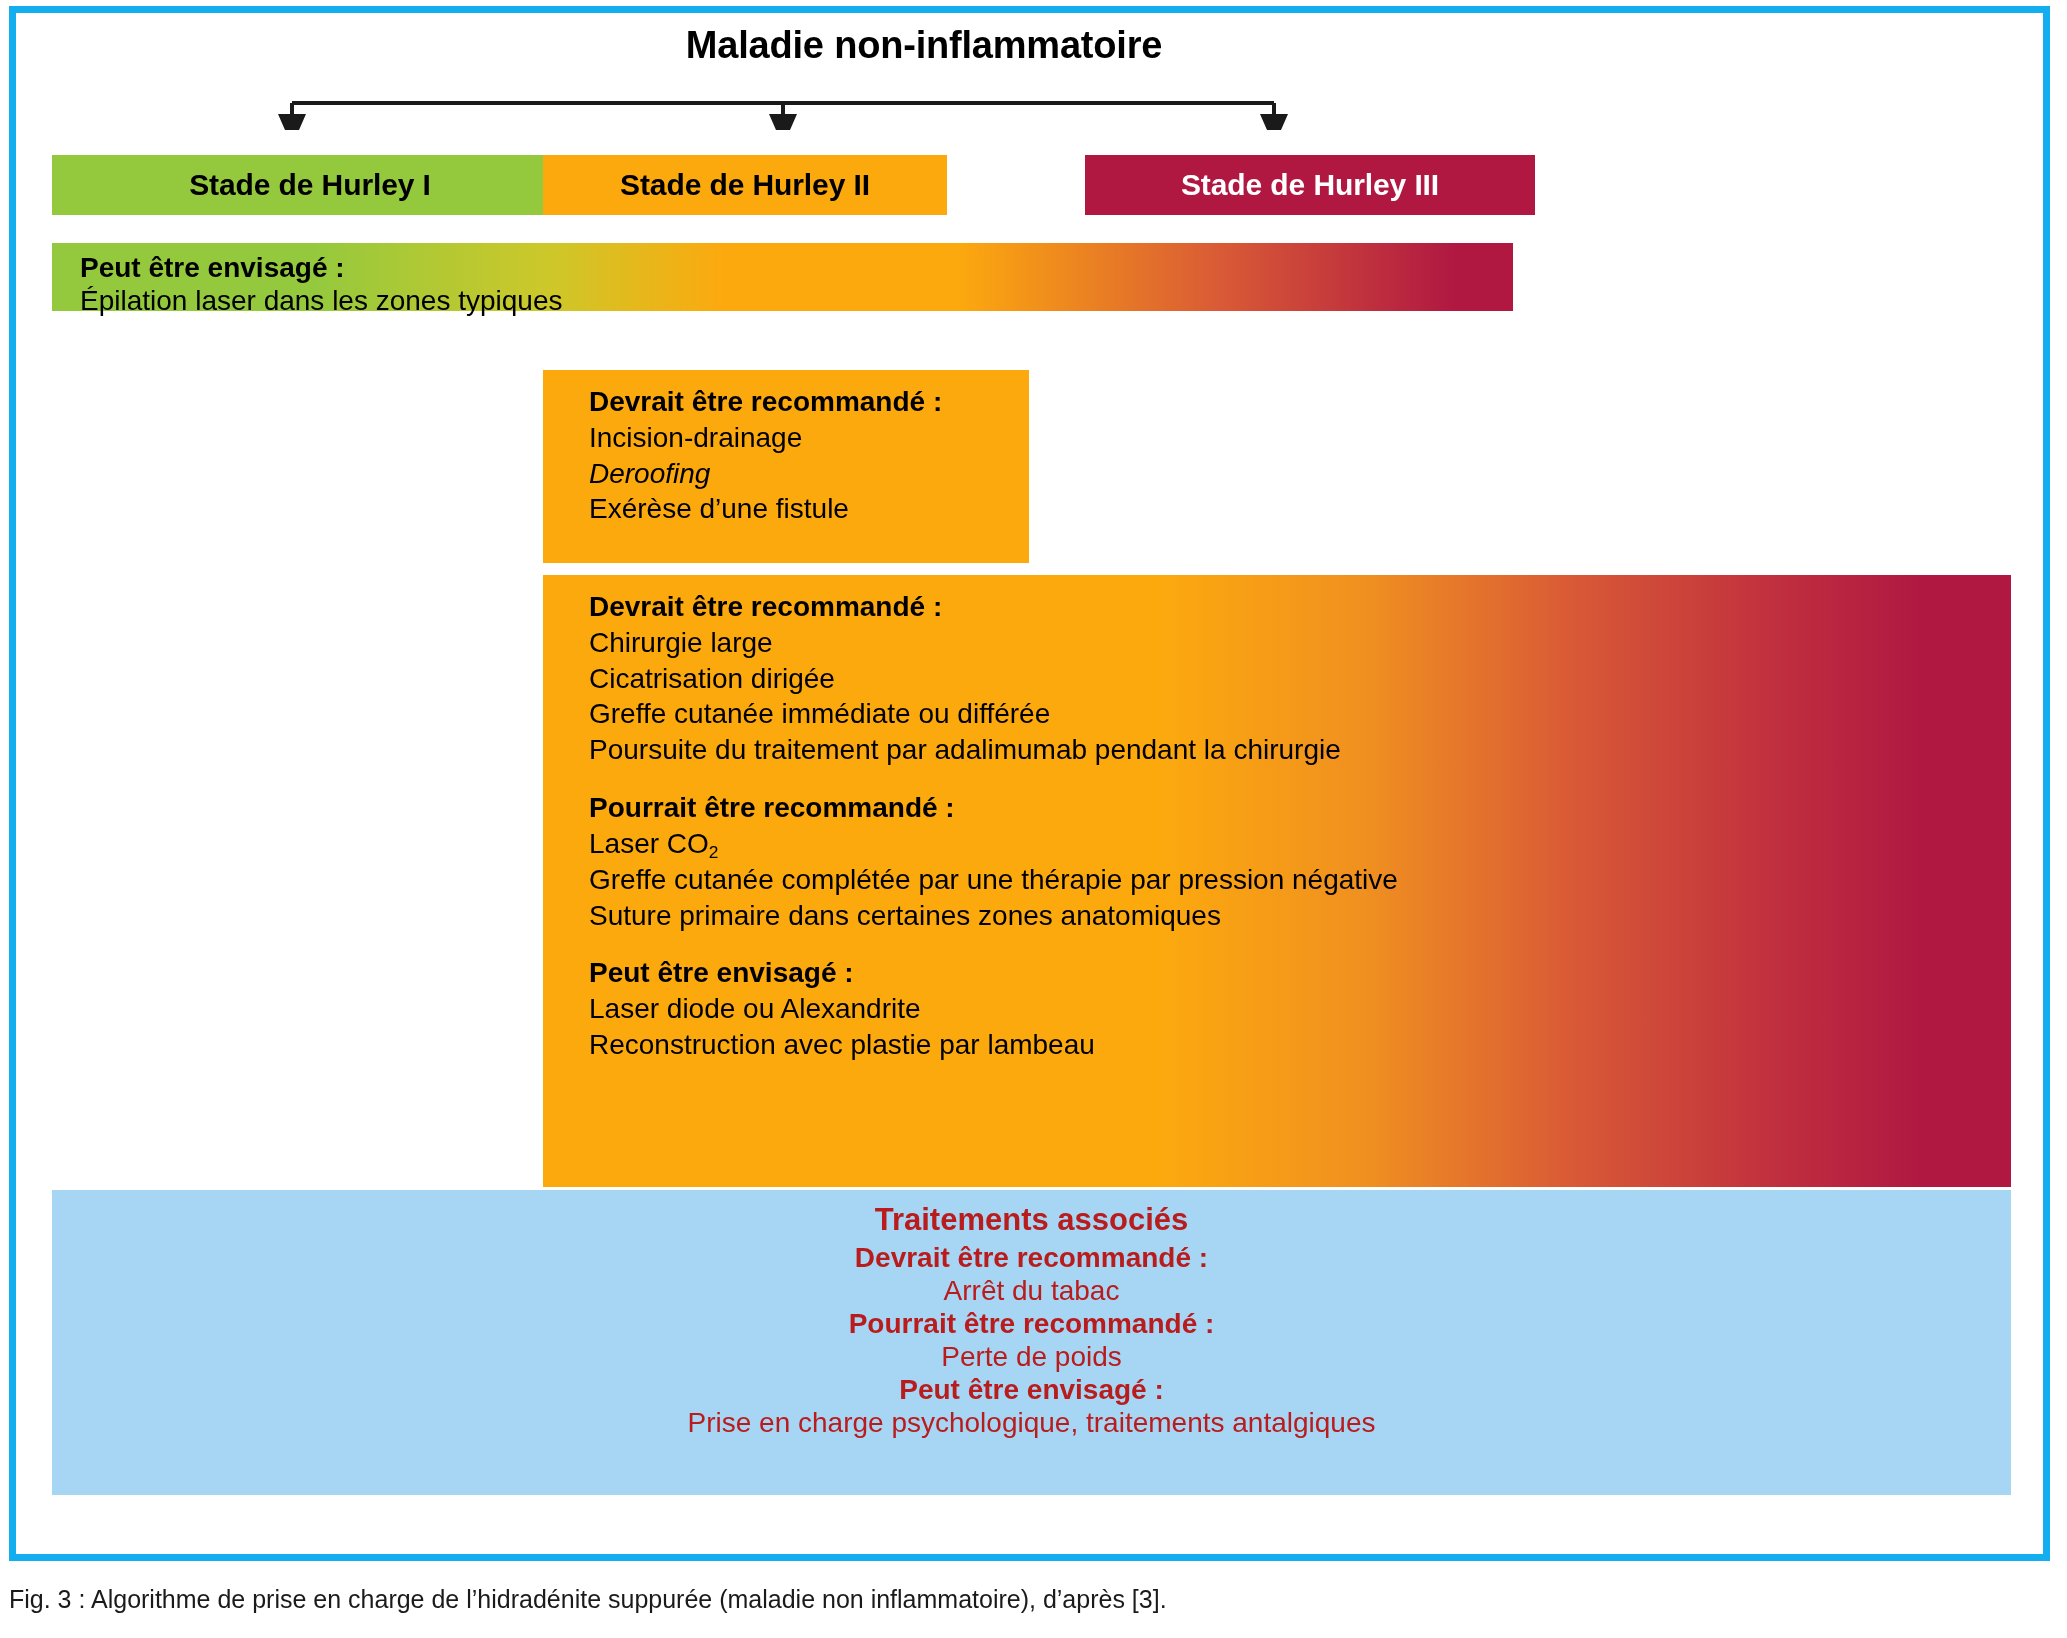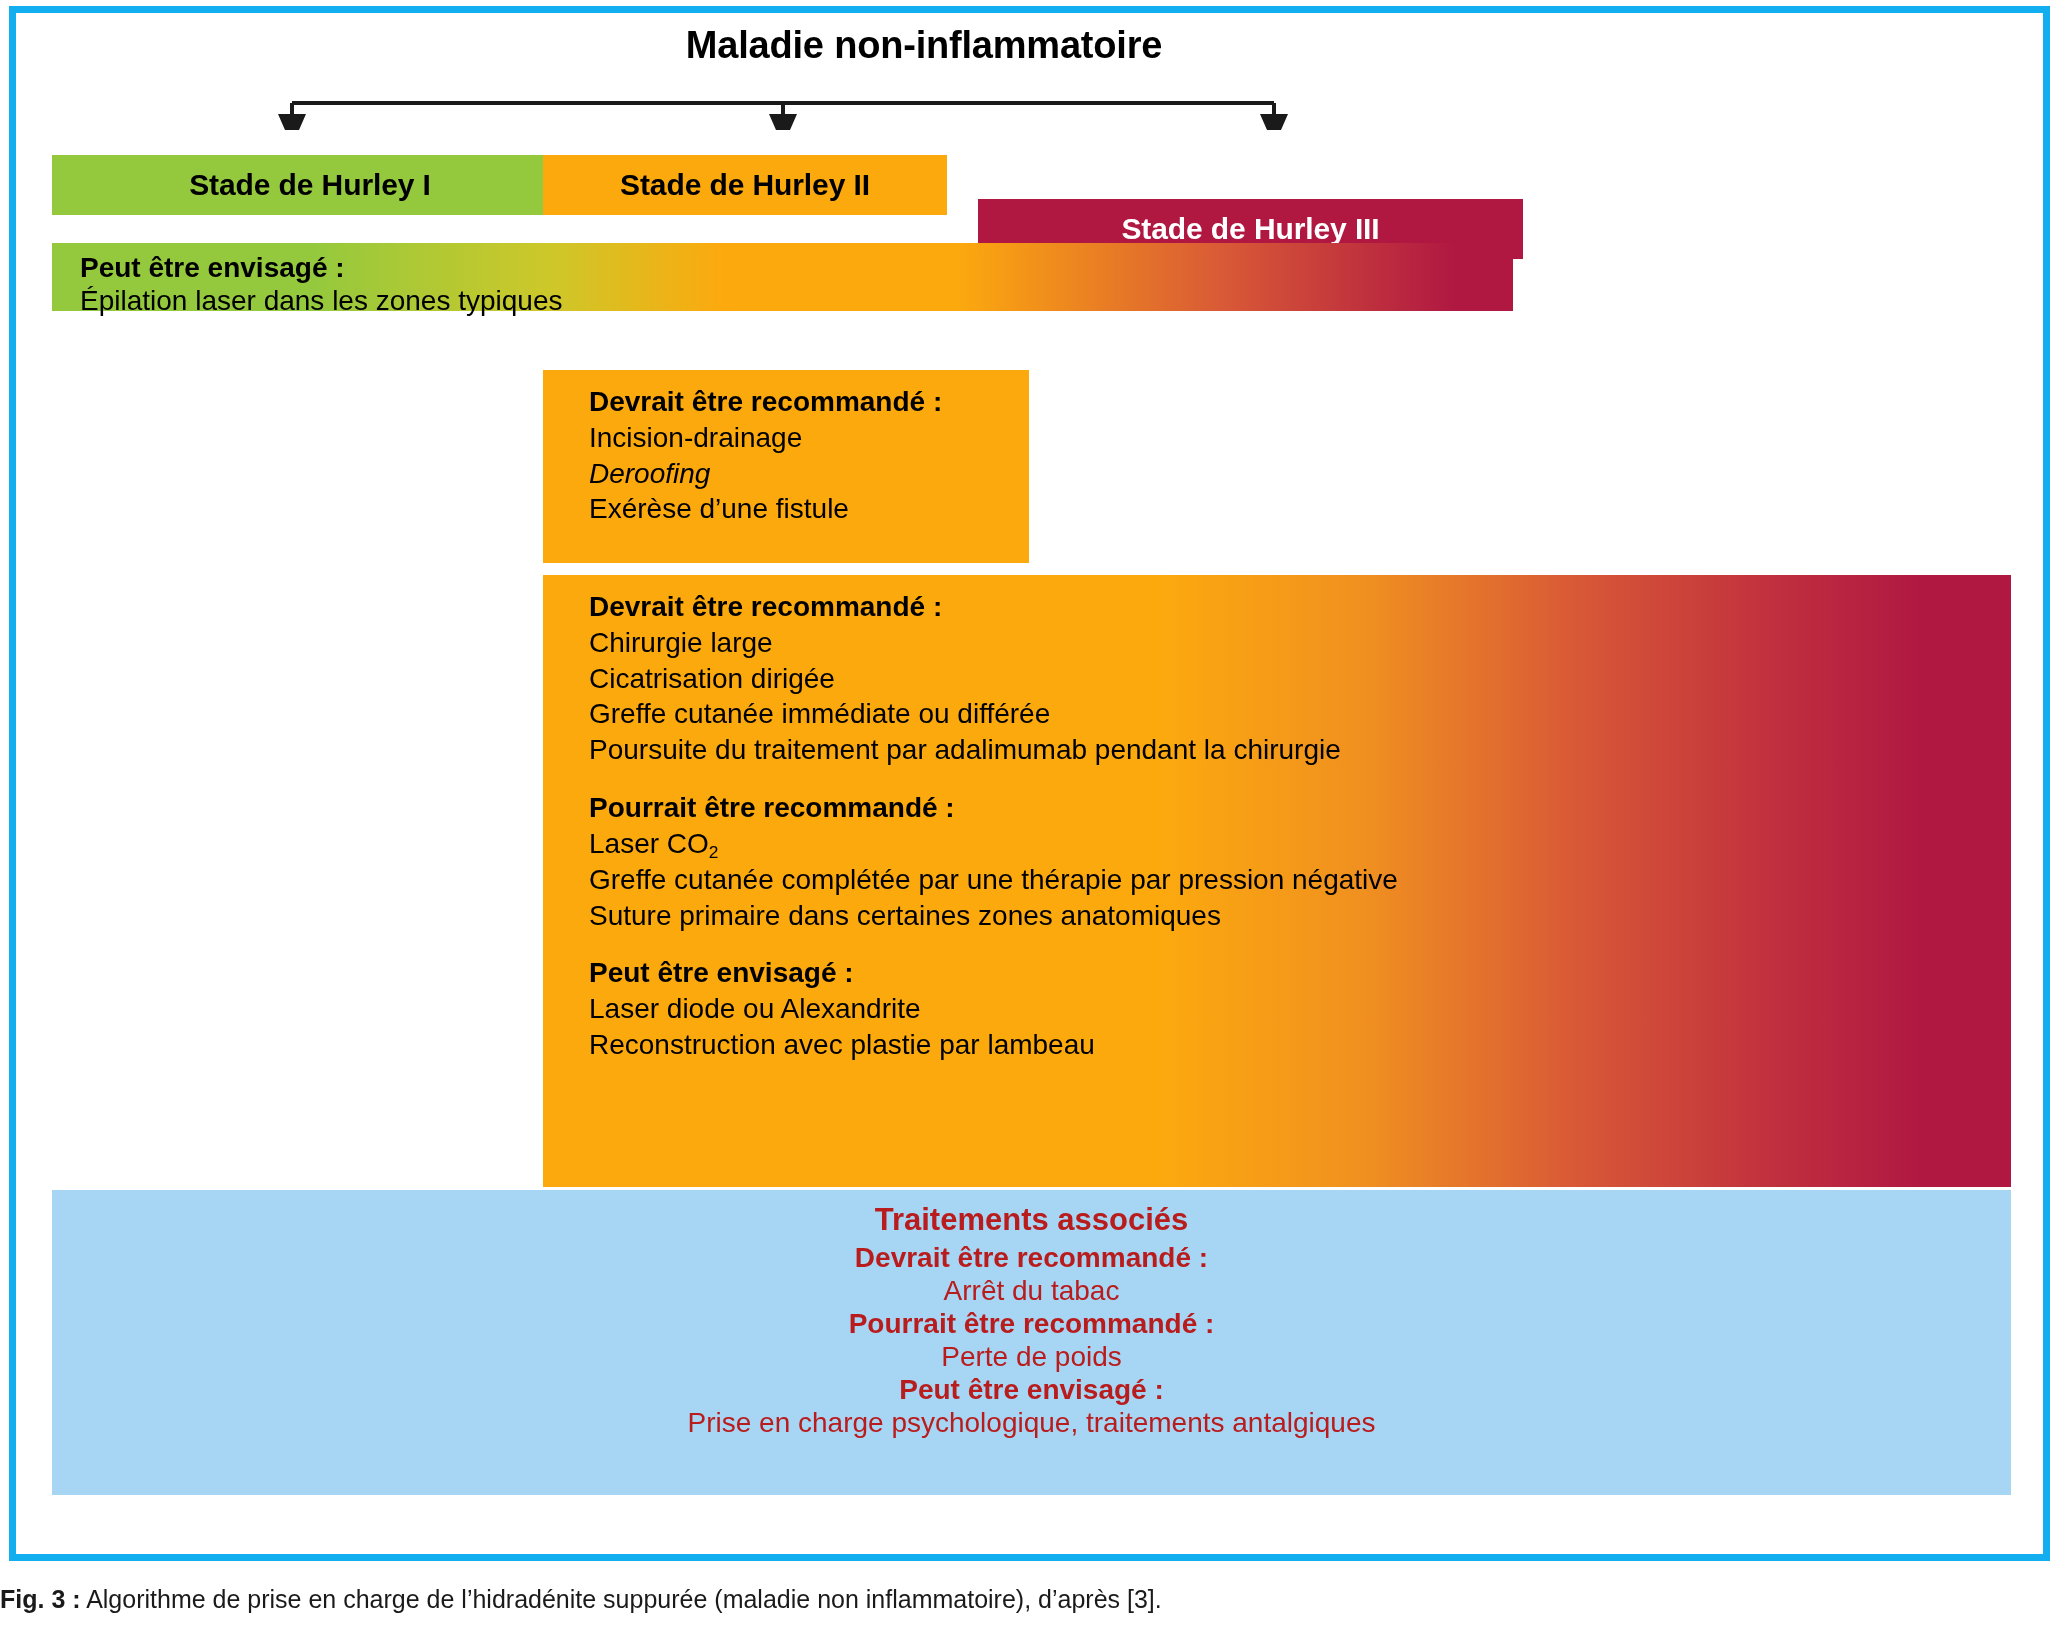--- a/index.html
+++ b/index.html
@@ -64,24 +64,23 @@
     left: 52px; top: 155px; width: 516px;
     background: #95c93d;
     color: #000000;
   }
   #stage-2 {
     left: 543px; top: 155px; width: 404px;
     background: #fca90e;
     color: #000000;
   }
   #stage-3 {
-    left: 978px; top: 155px; width: 545px;
+    left: 1085px; top: 155px; width: 450px;
     background: #b01842;
     color: #ffffff;
-    margin-top: 44px;
   }
 
   
   #band-epilation {
     left: 52px; top: 243px; width: 1461px; height: 68px;
     background: linear-gradient(to right,
       #95c93d 0%, #95c93d 18%, #cdc82a 34%,
       #fca90e 46%, #fca90e 62%, #d95a36 80%, #b01842 96%, #b01842 100%);
     padding: 8px 0 0 28px;
     box-sizing: border-box;
@@ -138,21 +137,21 @@
   .bold { font-weight: bold; }
   .ital { font-style: italic; }
   sub { font-size: 0.62em; vertical-align: baseline; position: relative; top: 0.28em; }
 
   
   #caption {
     left: 0px; top: 1585px; width: 2067px;
     font-size: 25px;
     color: #1a1a1a;
   }
-  #caption .cap-label { font-weight: bold; }
+  #caption .cap-label { font-weight: normal; padding-left: 9px; }
 
   .line { display: block; white-space: nowrap; }
 </style>
 </head>
 <body>
 
 <div id="figure-frame" class="abs"></div>
 
 <div id="root-title" class="abs">Maladie non-inflammatoire</div>
 

